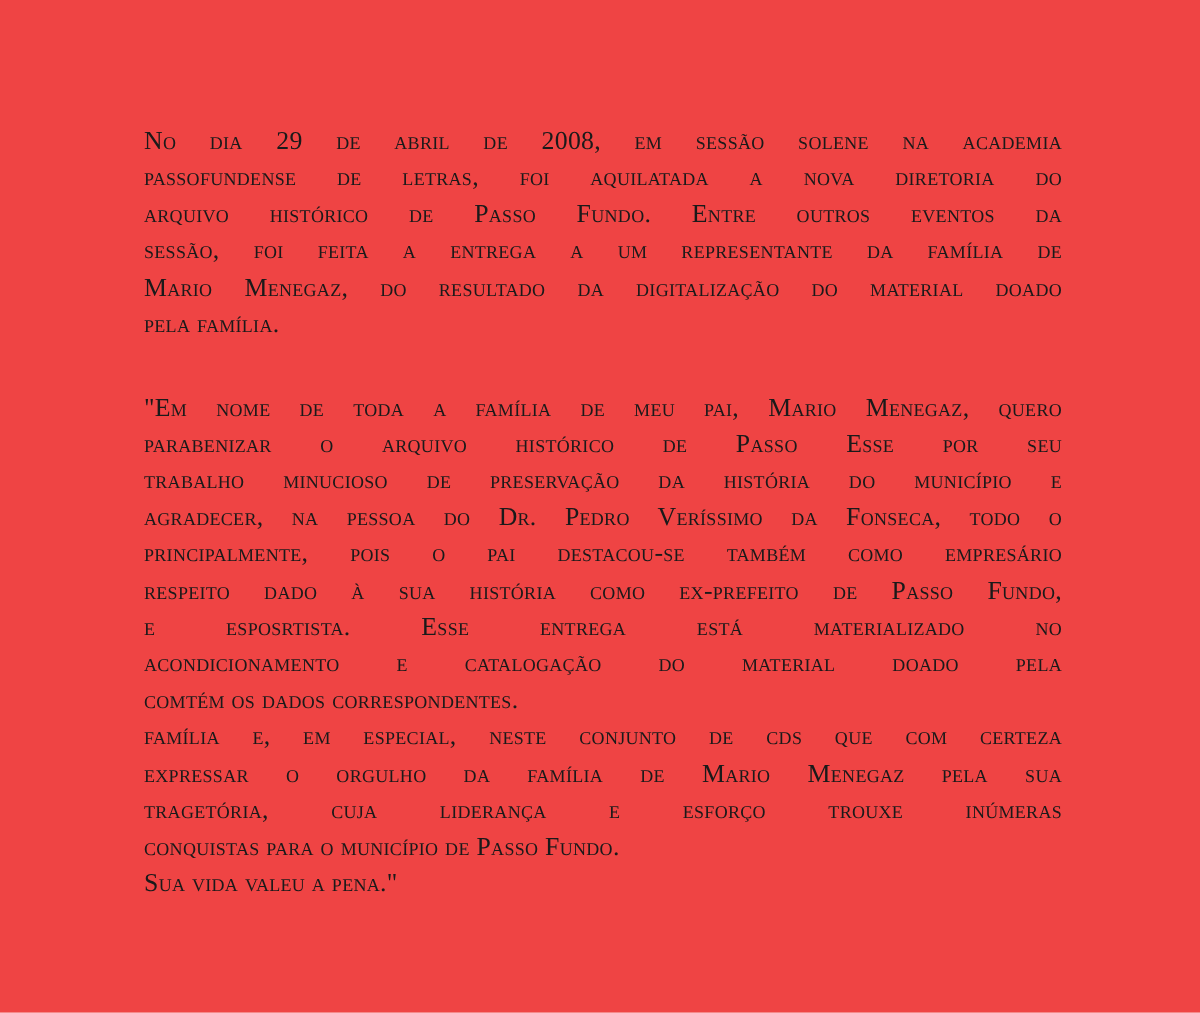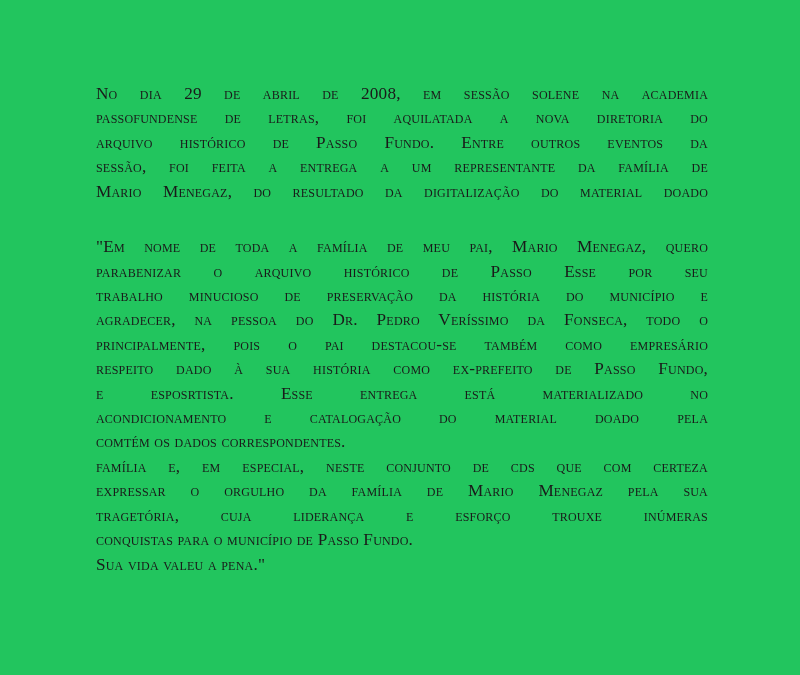--- a/index.html
+++ b/index.html
@@ -10,21 +10,21 @@
     width: 800px;
     height: 675px;
     background: #ffffff;
     font-family: "Liberation Serif", serif;
     overflow: hidden;
   }
   .page {
     position: relative;
     width: 800px;
     height: 675px;
-    background: #22c55e;
+    background: #ef4444;
     box-sizing: border-box;
   }
   .content {
     position: absolute;
     left: 96px;
     top: 82px;
     width: 612px;
   }
   .para {
     font-variant: small-caps;
@@ -62,20 +62,21 @@
 
 <div class="page">
   <div class="content">
 
     <div class="para just">
       <span class="line">No dia 29 de abril de 2008, em sessão solene na academia</span>
       <span class="line">passofundense de letras, foi aquilatada a nova diretoria do</span>
       <span class="line">arquivo histórico de Passo Fundo. Entre outros eventos da</span>
       <span class="line">sessão, foi feita a entrega a um representante da família de</span>
       <span class="line">Mario Menegaz, do resultado da digitalização do material doado</span>
+      <span class="line last">pela família.</span>
     </div>
 
     <div class="para just block-gap">
       <span class="line">"Em nome de toda a família de meu pai, Mario Menegaz, quero</span>
       <span class="line">parabenizar o arquivo histórico de Passo Esse por seu</span>
       <span class="line">trabalho minucioso de preservação da história do município e</span>
       <span class="line">agradecer, na pessoa do Dr. Pedro Veríssimo da Fonseca, todo o</span>
       <span class="line">principalmente, pois o pai destacou-se também como empresário</span>
       <span class="line">respeito dado à sua história como ex-prefeito de Passo Fundo,</span>
       <span class="line">e esposrtista. Esse entrega está materializado no</span>

